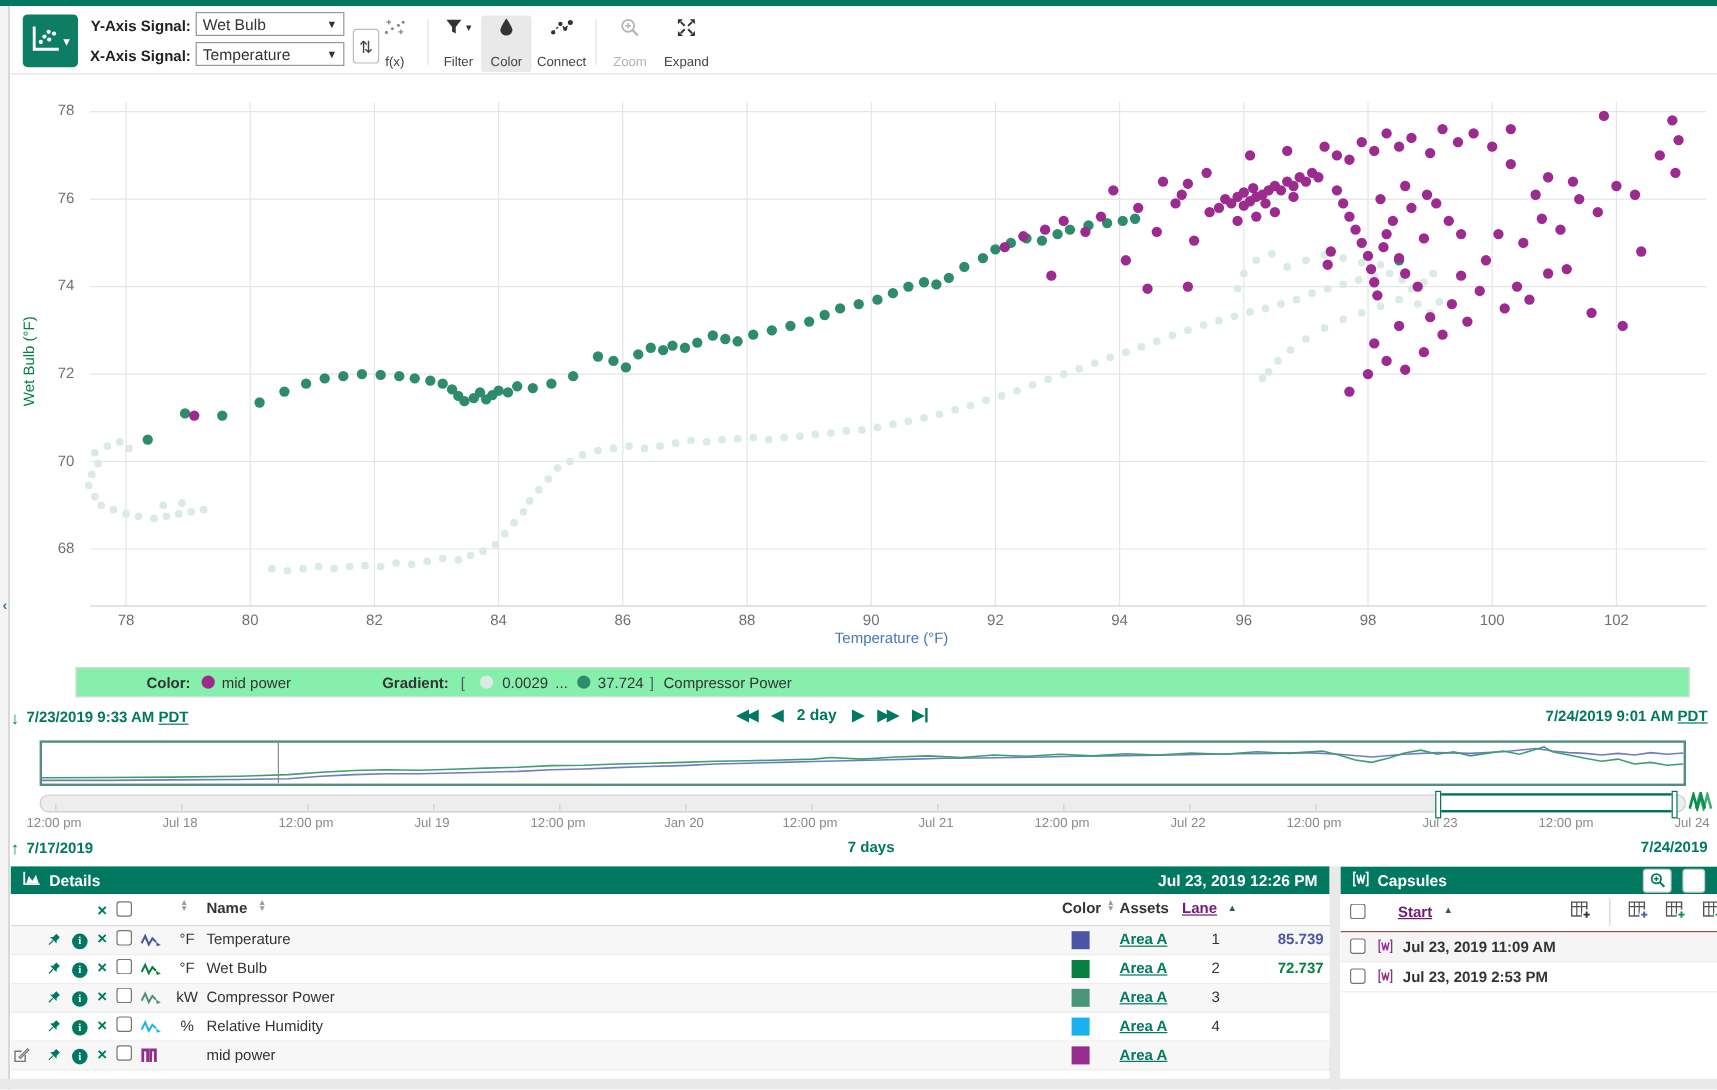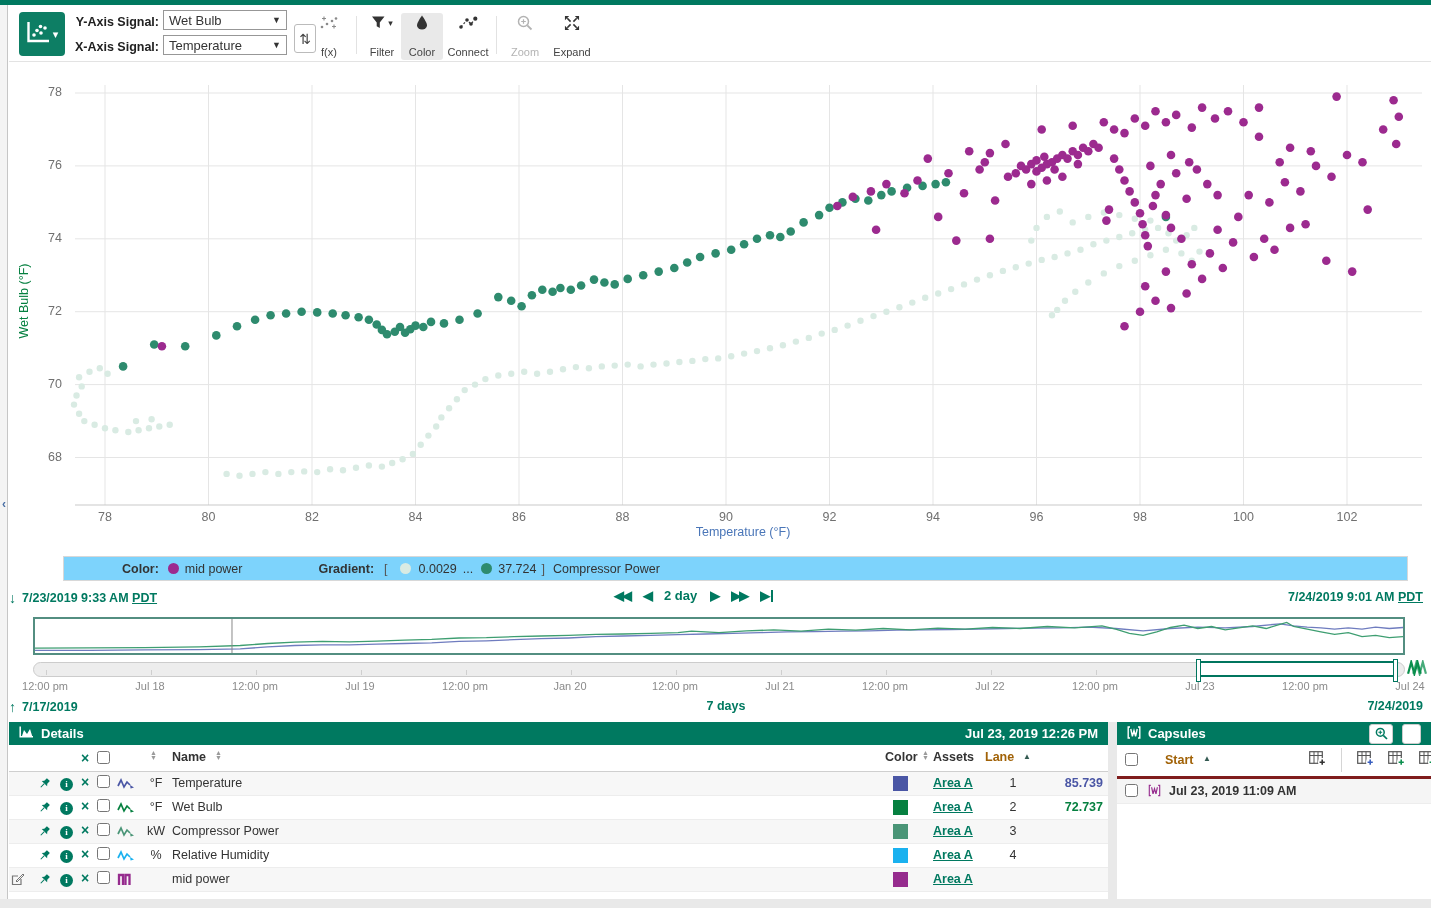--- a/index.html
+++ b/index.html
@@ -24,21 +24,21 @@
   .tbtn.active{background:#e9e9e9;}
   .vsep{position:absolute;top:11px;height:38px;border-left:1px solid #e2e2e2;}
   
   #chart-area{position:absolute;top:62px;left:0;width:1431px;height:486px;}
   #scatter-svg{position:absolute;left:0;top:0;}
   .ytick{position:absolute;left:24px;width:38px;text-align:right;font-size:12.5px;color:#707070;}
   .xtick{position:absolute;top:448px;width:40px;text-align:center;font-size:12.5px;color:#707070;}
   #ylabel{position:absolute;left:-36px;top:232px;width:120px;text-align:center;transform:rotate(-90deg);color:#068040;font-size:12.5px;}
   #xlabel{position:absolute;left:643px;top:463px;width:200px;text-align:center;color:#4a76b8;font-size:12.5px;}
   
-  #legend{position:absolute;top:556px;left:63px;width:1345px;height:25px;background:#7dd3fc;border:1px solid #d8d8d8;box-sizing:border-box;
+  #legend{position:absolute;top:556px;left:63px;width:1345px;height:25px;background:#86efac;border:1px solid #d8d8d8;box-sizing:border-box;
           display:flex;align-items:center;font-size:12.5px;color:#333;padding-left:58px;}
   .dot{width:11px;height:11px;border-radius:50%;display:inline-block;flex:none;}
   #legend b{font-weight:bold;}
   
   #timenav{position:absolute;top:588px;left:9px;width:1414px;height:22px;color:#007960;font-weight:bold;font-size:12.5px;}
   #range-start{position:absolute;left:0;top:2px;display:flex;gap:6px;align-items:center;}
   #range-end{position:absolute;right:0;top:2px;}
   #stepper{position:absolute;left:605px;top:0px;display:flex;align-items:center;gap:13px;font-size:13px;}
   #stepper .navbtn{cursor:pointer;letter-spacing:-2px;}
   .undl{text-decoration:underline;}
@@ -84,31 +84,31 @@
   .cell.unit{left:130px;top:4px;width:34px;text-align:center;color:#333;}
   .cell.nm{left:163px;top:4px;color:#333;}
   .cell.sw{left:884px;top:4px;width:15px;height:15px;cursor:pointer;}
   .cell.asset{left:924px;top:4px;color:#007960;font-weight:600;text-decoration:underline;cursor:pointer;}
   .cell.lane{left:985px;top:4px;width:38px;text-align:center;}
   .cell.val{right:5px;top:4px;font-weight:600;}
   .cbox{width:13px;height:13px;margin:0;}
   .infoc{display:inline-block;width:13px;height:13px;border-radius:50%;background:#007960;color:#fff;font-size:9px;font-weight:bold;text-align:center;line-height:13px;font-family:"Liberation Serif",serif;}
   #dscrollthumb{position:absolute;left:1108px;top:872px;width:7px;height:22px;background:#c9c9c9;border-radius:3px;}
   
-  #cheader{position:relative;height:31px;border-bottom:3px solid #7f1d1d;font-weight:bold;font-size:12.5px;}
+  #cheader{position:relative;height:31px;border-bottom:1px solid #7f1d1d;font-weight:bold;font-size:12.5px;}
   #cheader .csep{position:absolute;left:224px;top:3px;height:24px;border-left:1px solid #d5d5d5;}
   .crow{position:relative;height:24px;border-bottom:1px solid #ededed;font-size:12.5px;}
   .crow.odd{background:#f5f5f5;}
   .crow .cell{position:absolute;top:4px;}
   .crow .cb{left:8px;top:5px;}
   .crow .cic{left:31px;top:5px;}
   .crow .ctext{left:52px;top:5px;font-weight:600;color:#333;}
   .headbtn{width:22px;height:18px;background:#fff;border:1px solid #ccc;border-radius:3px;display:flex;align-items:center;justify-content:center;cursor:pointer;}
   .addcol{position:absolute;top:6px;cursor:pointer;}
-  .grnlink{color:#a16207;}
+  .grnlink{color:#701a75;text-decoration:underline;}
   .asc{font-size:8px;color:#345a52;vertical-align:2px;}
 </style>
 </head>
 <body>
 
 <div id="topbar"></div>
 <div id="gutter"></div>
 <div id="collapse-chevron">‹</div>
 
 <div id="toolbar">
@@ -859,15 +859,23 @@
         </svg></span></div>
   <div id="capsule-rows">
       <div class="crow odd">
         <span class="cell cb"><input type="checkbox" class="cbox" style=""></span>
         <span class="cell cic"><svg width="13" height="13" viewBox="0 0 14 13" fill="none" stroke="#962c8e">
             <path d="M3,1 H1.4 V12 H3 M11,1 H12.6 V12 H11" stroke-width="1.2"></path>
             <path d="M3.9,3 L5.4,10.2 L7,4.6 L8.6,10.2 L10.1,3" stroke-width="1.3"></path>
           </svg></span>
         <span class="cell ctext">Jul 23, 2019 11:09 AM</span>
       </div>
+      <div class="crow">
+        <span class="cell cb"><input type="checkbox" class="cbox" style=""></span>
+        <span class="cell cic"><svg width="13" height="13" viewBox="0 0 14 13" fill="none" stroke="#962c8e">
+            <path d="M3,1 H1.4 V12 H3 M11,1 H12.6 V12 H11" stroke-width="1.2"></path>
+            <path d="M3.9,3 L5.4,10.2 L7,4.6 L8.6,10.2 L10.1,3" stroke-width="1.3"></path>
+          </svg></span>
+        <span class="cell ctext">Jul 23, 2019 2:53 PM</span>
+      </div>
     </div>
 </div>
 <div id="bottomstrip"></div>
 
 </body></html>

